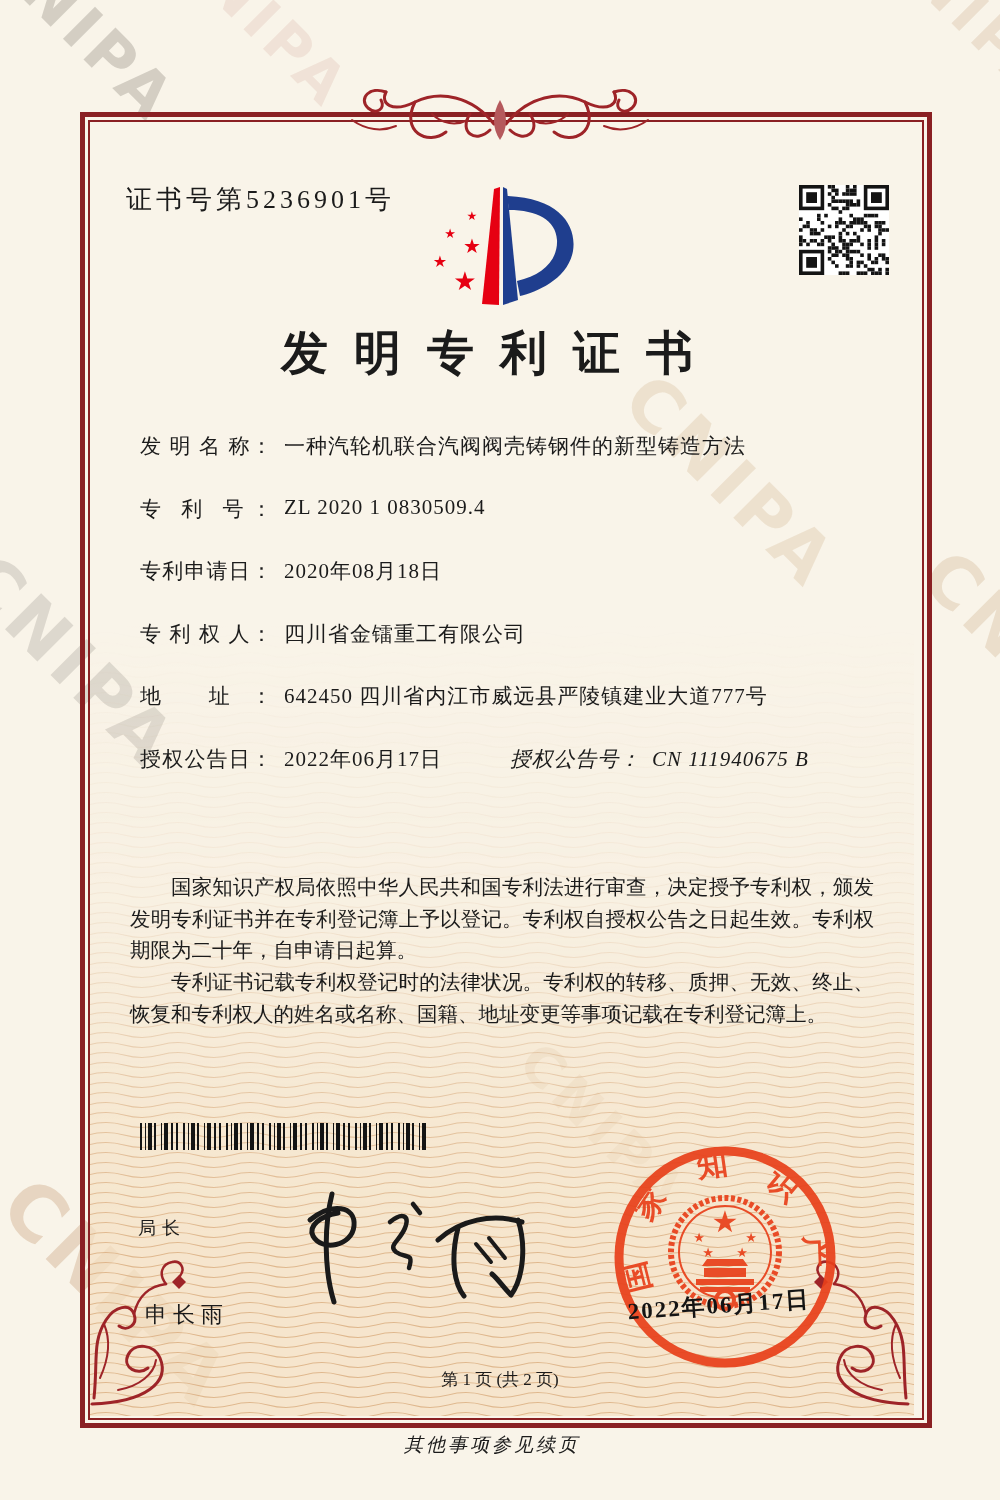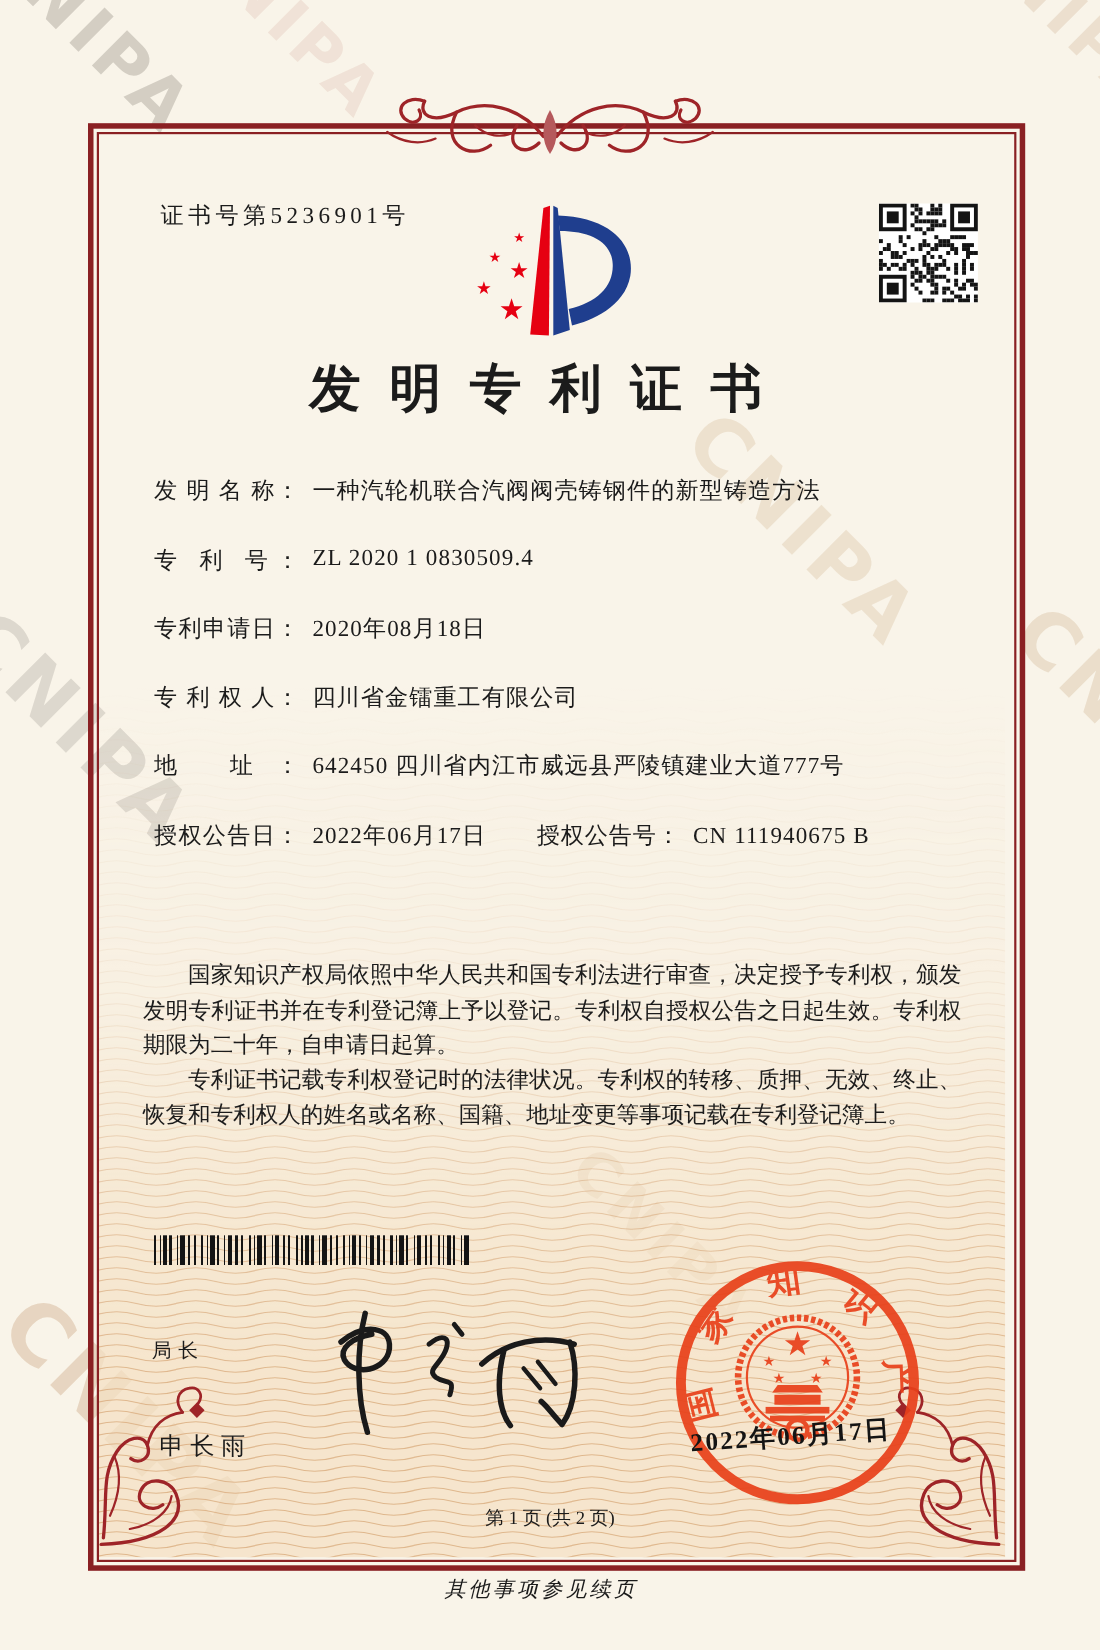--- a/index.html
+++ b/index.html
@@ -18,32 +18,32 @@
   .wm8{left:498px;top:1096px;font-size:54px;color:rgba(213,188,158,.30);}
   
   .frame{position:absolute;left:80px;top:112px;width:842px;height:1306px;border:5px solid #8a2023;}
   .frame-inner{position:absolute;inset:3px;border:2px solid #8a2023;}
   .waves{position:absolute;left:88px;top:620px;width:826px;height:796px;pointer-events:none;}
   .ornament{position:absolute;pointer-events:none;}
   .dragon{left:50%;top:74px;transform:translateX(-50%);}
   .corner-l{left:88px;top:1258px;}
   .corner-r{right:88px;top:1258px;transform:scaleX(-1);}
   
-  .certno{position:absolute;left:146px;top:182px;font-size:21px;letter-spacing:4px;}
+  .certno{position:absolute;left:126px;top:182px;font-size:26px;letter-spacing:4px;}
   .logo{position:absolute;left:425px;top:176px;}
   .qr{position:absolute;left:799px;top:185px;width:90px;height:90px;}
   .title{position:absolute;left:0;right:0;top:322px;text-align:center;font-size:47px;
          font-weight:700;letter-spacing:26px;}
   
   .fields{position:absolute;left:140px;top:432px;width:740px;font-size:21px;}
   .frow{height:62.5px;white-space:nowrap;}
   .flabel{display:inline-block;width:132px;text-align:justify;text-align-last:justify;
           vertical-align:top;}
   .fvalue{margin-left:12px;letter-spacing:1px;}
-  .pair2{margin-left:46px;}
+  .pair2{margin-left:68px;font-style:italic;}
   .pair2 .flabel{width:130px;}
   
   .para{position:absolute;left:130px;width:744px;font-size:20.5px;line-height:31.5px;
         text-indent:2em;text-align:justify;}
   .p1{top:872px;}
   .p2{top:967px;}
   
   .barcode{position:absolute;left:140px;top:1123px;width:287px;height:27px;
     background:repeating-linear-gradient(90deg,
       #141414 0 2px,transparent 2px 5px,

